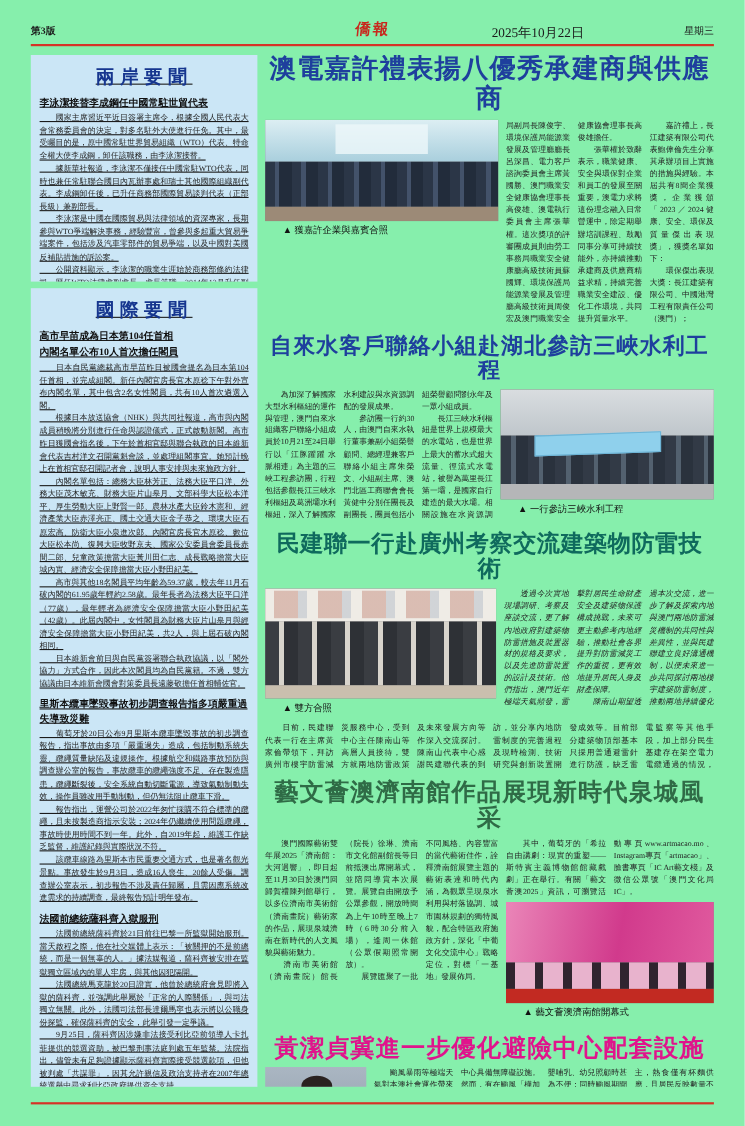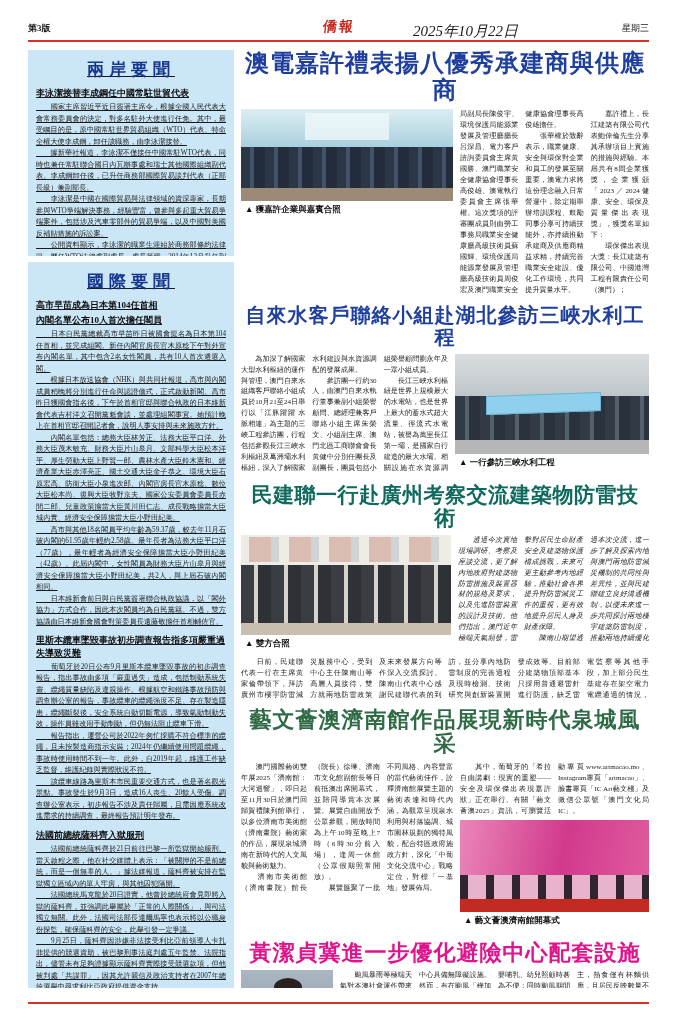--- a/index.html
+++ b/index.html
@@ -1,25 +1,25 @@
 <!DOCTYPE html>
 <html><head>
 <meta charset="utf-8">
 <style>
   html,body{margin:0;padding:0;background:#e9e9e9;}
-  .page{position:relative;width:677px;height:1024px;background:#ffffff;margin:0 auto;
+  .page{position:relative;width:677px;height:1024px;background:#86efac;margin:0 auto;
         font-family:"Liberation Serif","DejaVu Serif",serif;color:#1b1b1b;overflow:hidden;}
   .inner{position:absolute;left:28px;top:18px;width:621px;height:992px;}
 
   
   .hdr{position:relative;height:22px;border-bottom:2px solid #d63226;}
   .hdr .edition{position:absolute;left:0;top:4px;font-size:9px;font-weight:bold;}
   .hdr .masthead{position:absolute;left:50%;top:0px;transform:translateX(-50%) skewX(-6deg);
                  color:#c8271d;font-weight:bold;font-size:14px;letter-spacing:2px;}
-  .hdr .hdate{position:absolute;right:131px;top:4px;font-size:15px;font-style:italic;}
+  .hdr .hdate{position:absolute;right:118px;top:4px;font-size:12px;}
   .hdr .hweek{position:absolute;right:0;top:4px;font-size:9px;text-align:right;}
 
   
   .content{position:absolute;top:32px;left:0;width:621px;height:938px;display:flex;}
   .leftcol{width:206px;flex:0 0 206px;display:flex;flex-direction:column;text-decoration:underline;}
   .bluebox{background:#cbe6f6;padding:6px 8px;overflow:hidden;box-sizing:border-box;}
   .bluebox.first{height:228px;margin-bottom:6px;}
   .bluebox.second{height:808px;}
   .maincol{flex:1;margin-left:7px;overflow:hidden;}
 
@@ -35,22 +35,22 @@
   .head-a{font-size:24px;letter-spacing:1px;color:#1e3f9d;}
   .head-b{font-size:20px;letter-spacing:1px;color:#1e3f9d;margin-top:7px;}
   .head-c{font-size:21px;letter-spacing:0.5px;color:#0f6a5d;margin-top:7px;}
   .head-d{font-size:22px;letter-spacing:1px;color:#2f6b46;margin-top:7px;}
   .head-e{font-size:22px;letter-spacing:1px;color:#e0148c;margin-top:7px;}
 
   .body{font-size:7.1px;line-height:1.55;text-align:justify;white-space:pre-wrap;
         overflow:hidden;column-gap:7px;color:#222;}
   .cols2{column-count:2;} .cols3{column-count:3;} .cols4{column-count:4;} .cols6{column-count:6;}
 
-  .caption{font-family:"Liberation Sans","DejaVu Sans",sans-serif;font-size:8.5px;font-weight:bold;
-           margin:3px 0 4px 4px;color:#111;}
+  .caption{font-family:"Liberation Sans","DejaVu Sans",sans-serif;font-size:8.5px;font-weight:normal;
+           margin:3px 0 4px 16px;color:#111;}
 
   .row{display:flex;}
   .row .grow{flex:1;min-width:0;}
 
   
   .photo{position:relative;overflow:hidden;background:#888;}
   .photo > div{position:absolute;left:0;width:100%;}
 
   .photo-a{width:212px;height:92px;}
   .photo-a .p-top{top:0;height:42%;background:linear-gradient(180deg,#dceef3,#a9cfdd);}
@@ -195,21 +195,21 @@
           <div class="body cols6" style="height:44px;margin-top:3px;">　　日前，民建聯代表一行在主席黃家倫帶領下，拜訪廣州市樓宇防雷減災服務中心，受到中心主任陳南山等高層人員接待，雙方就兩地防雷政策及未來發展方向等作深入交流探討。陳南山代表中心感謝民建聯代表的到訪，並分享內地防雷制度的完善過程及現時檢測、技術研究與創新裝置開發成效等。目前部分建築物頂部基本只採用普通避雷針進行防護，缺乏雷電監察等其他手段，加上部分民生基建存在架空電力電纜通過的情況，處於較為惡劣的外部環境，均在雷暴天氣下帶來安全隱患，此次交流更希望了解樓宇建築防雷對公眾安全的影響。</div>
         </section>
 
         <section>
           <h1 class="head head-d">藝文薈澳濟南館作品展現新時代泉城風采</h1>
           <div class="row">
             <div class="body cols3" style="width:212px;flex:0 0 212px;height:172px;margin-right:7px;">　　澳門國際藝術雙年展2025「濟南館：大河迴響」，即日起至11月30日於澳門回歸賀禮陳列館舉行，以多位濟南市美術館（濟南畫院）藝術家的作品，展現泉城濟南在新時代的人文風貌與藝術魅力。
 　　濟南市美術館（濟南畫院）館長（院長）徐琳、濟南市文化館副館長等日前抵澳出席開幕式，並陪同導賞本次展覽。展覽自由開放予公眾參觀，開放時間為上午10時至晚上7時（6時30分前入場），逢周一休館（公眾假期照常開放）。
 　　展覽匯聚了一批不同風格、內容豐富的當代藝術佳作，詮釋濟南館展覽主題的藝術表達和時代內涵，為觀眾呈現泉水利用與村落協調、城市園林規劃的獨特風貌，配合特區政府施政方針，深化「中葡文化交流中心」戰略定位，對標「一基地」發展佈局。</div>
             <div class="grow">
-              <div class="body cols2" style="height:58px;">　　其中，葡萄牙的「希拉自由講劇：現實的重塑——安全及環保傑出表現嘉許狀」正在舉行。有關「藝文薈澳2025」資訊，可瀏覽活動專頁www.artmacao.mo、Instagram專頁「artmacao」、臉書專頁「IC Art藝文棧」及微信公眾號「澳門文化局IC」。</div>
+              <div class="body cols2" style="height:58px;">　　其中，葡萄牙的「希拉自由講劇：現實的重塑——斯特賓主義博物館館藏戲劇」正在舉行。有關「藝文薈澳2025」資訊，可瀏覽活動專頁www.artmacao.mo、Instagram專頁「artmacao」、臉書專頁「IC Art藝文棧」及微信公眾號「澳門文化局IC」。</div>
               <div class="photo photo-d">
                 <div class="p-top"></div>
                 <div class="p-mid"></div>
                 <div class="p-bot"></div>
               </div>
               <div class="caption">▲ 藝文薈澳濟南館開幕式</div>
             </div>
           </div>
         </section>
 

